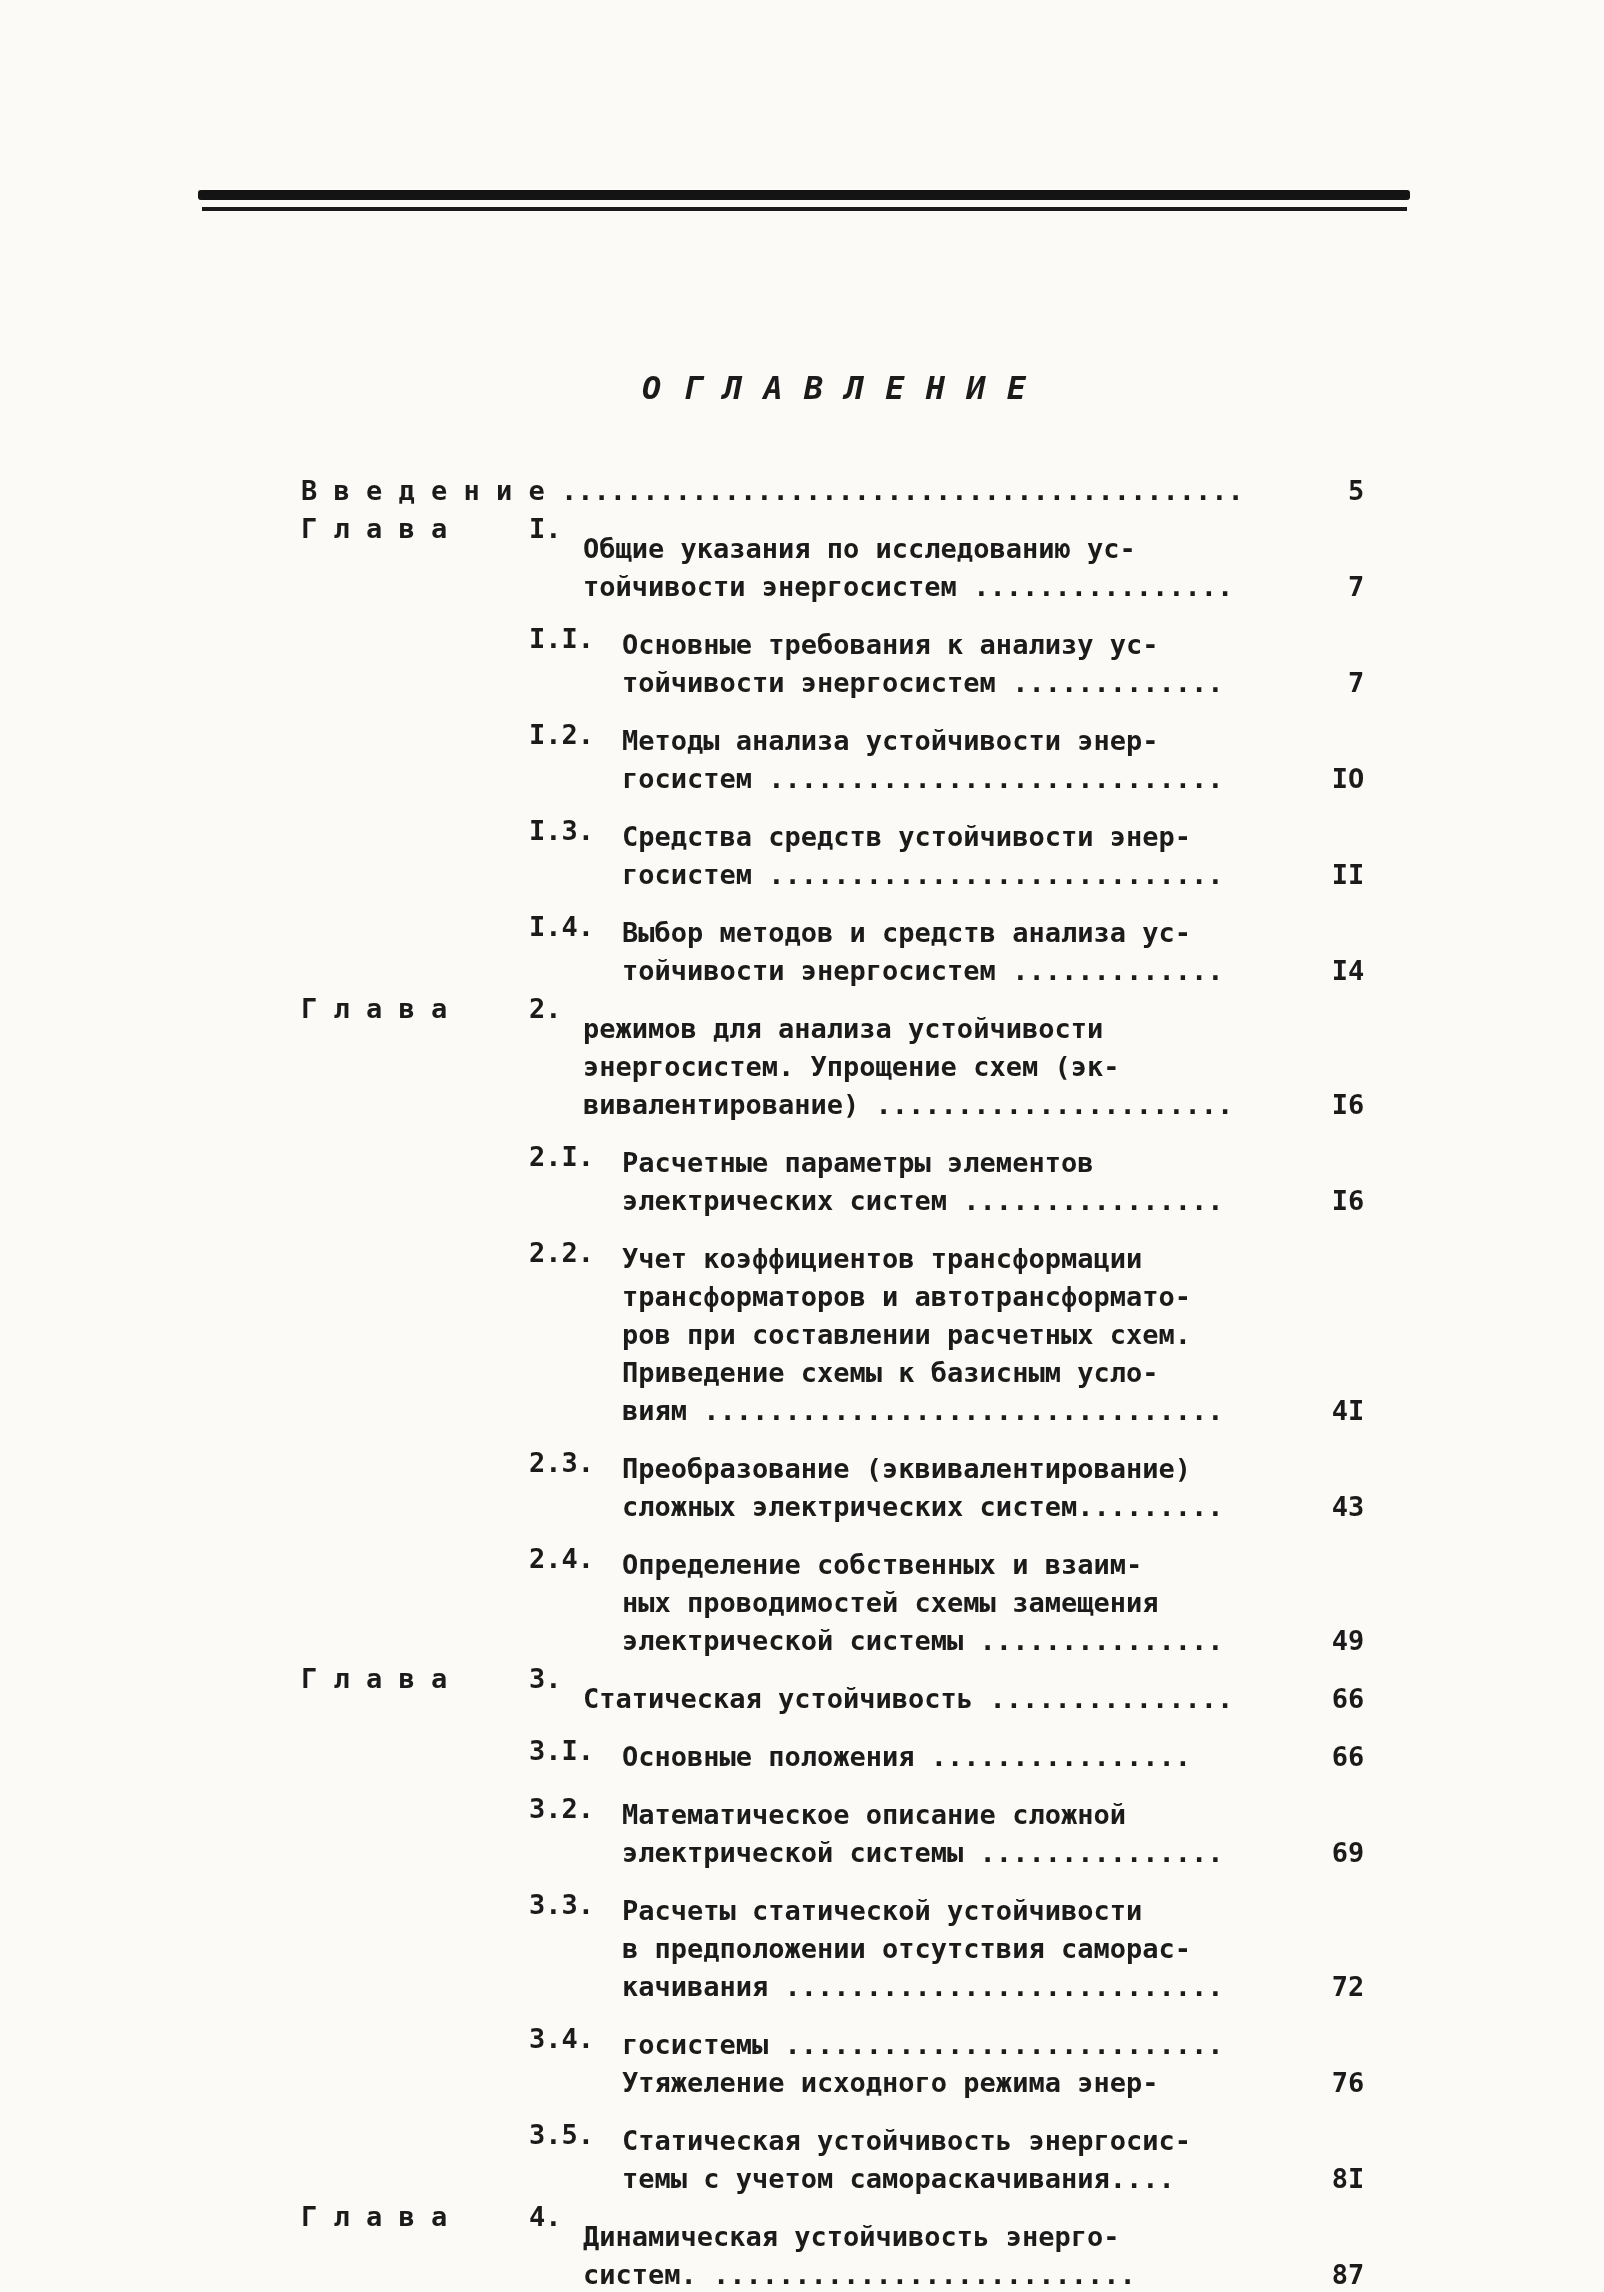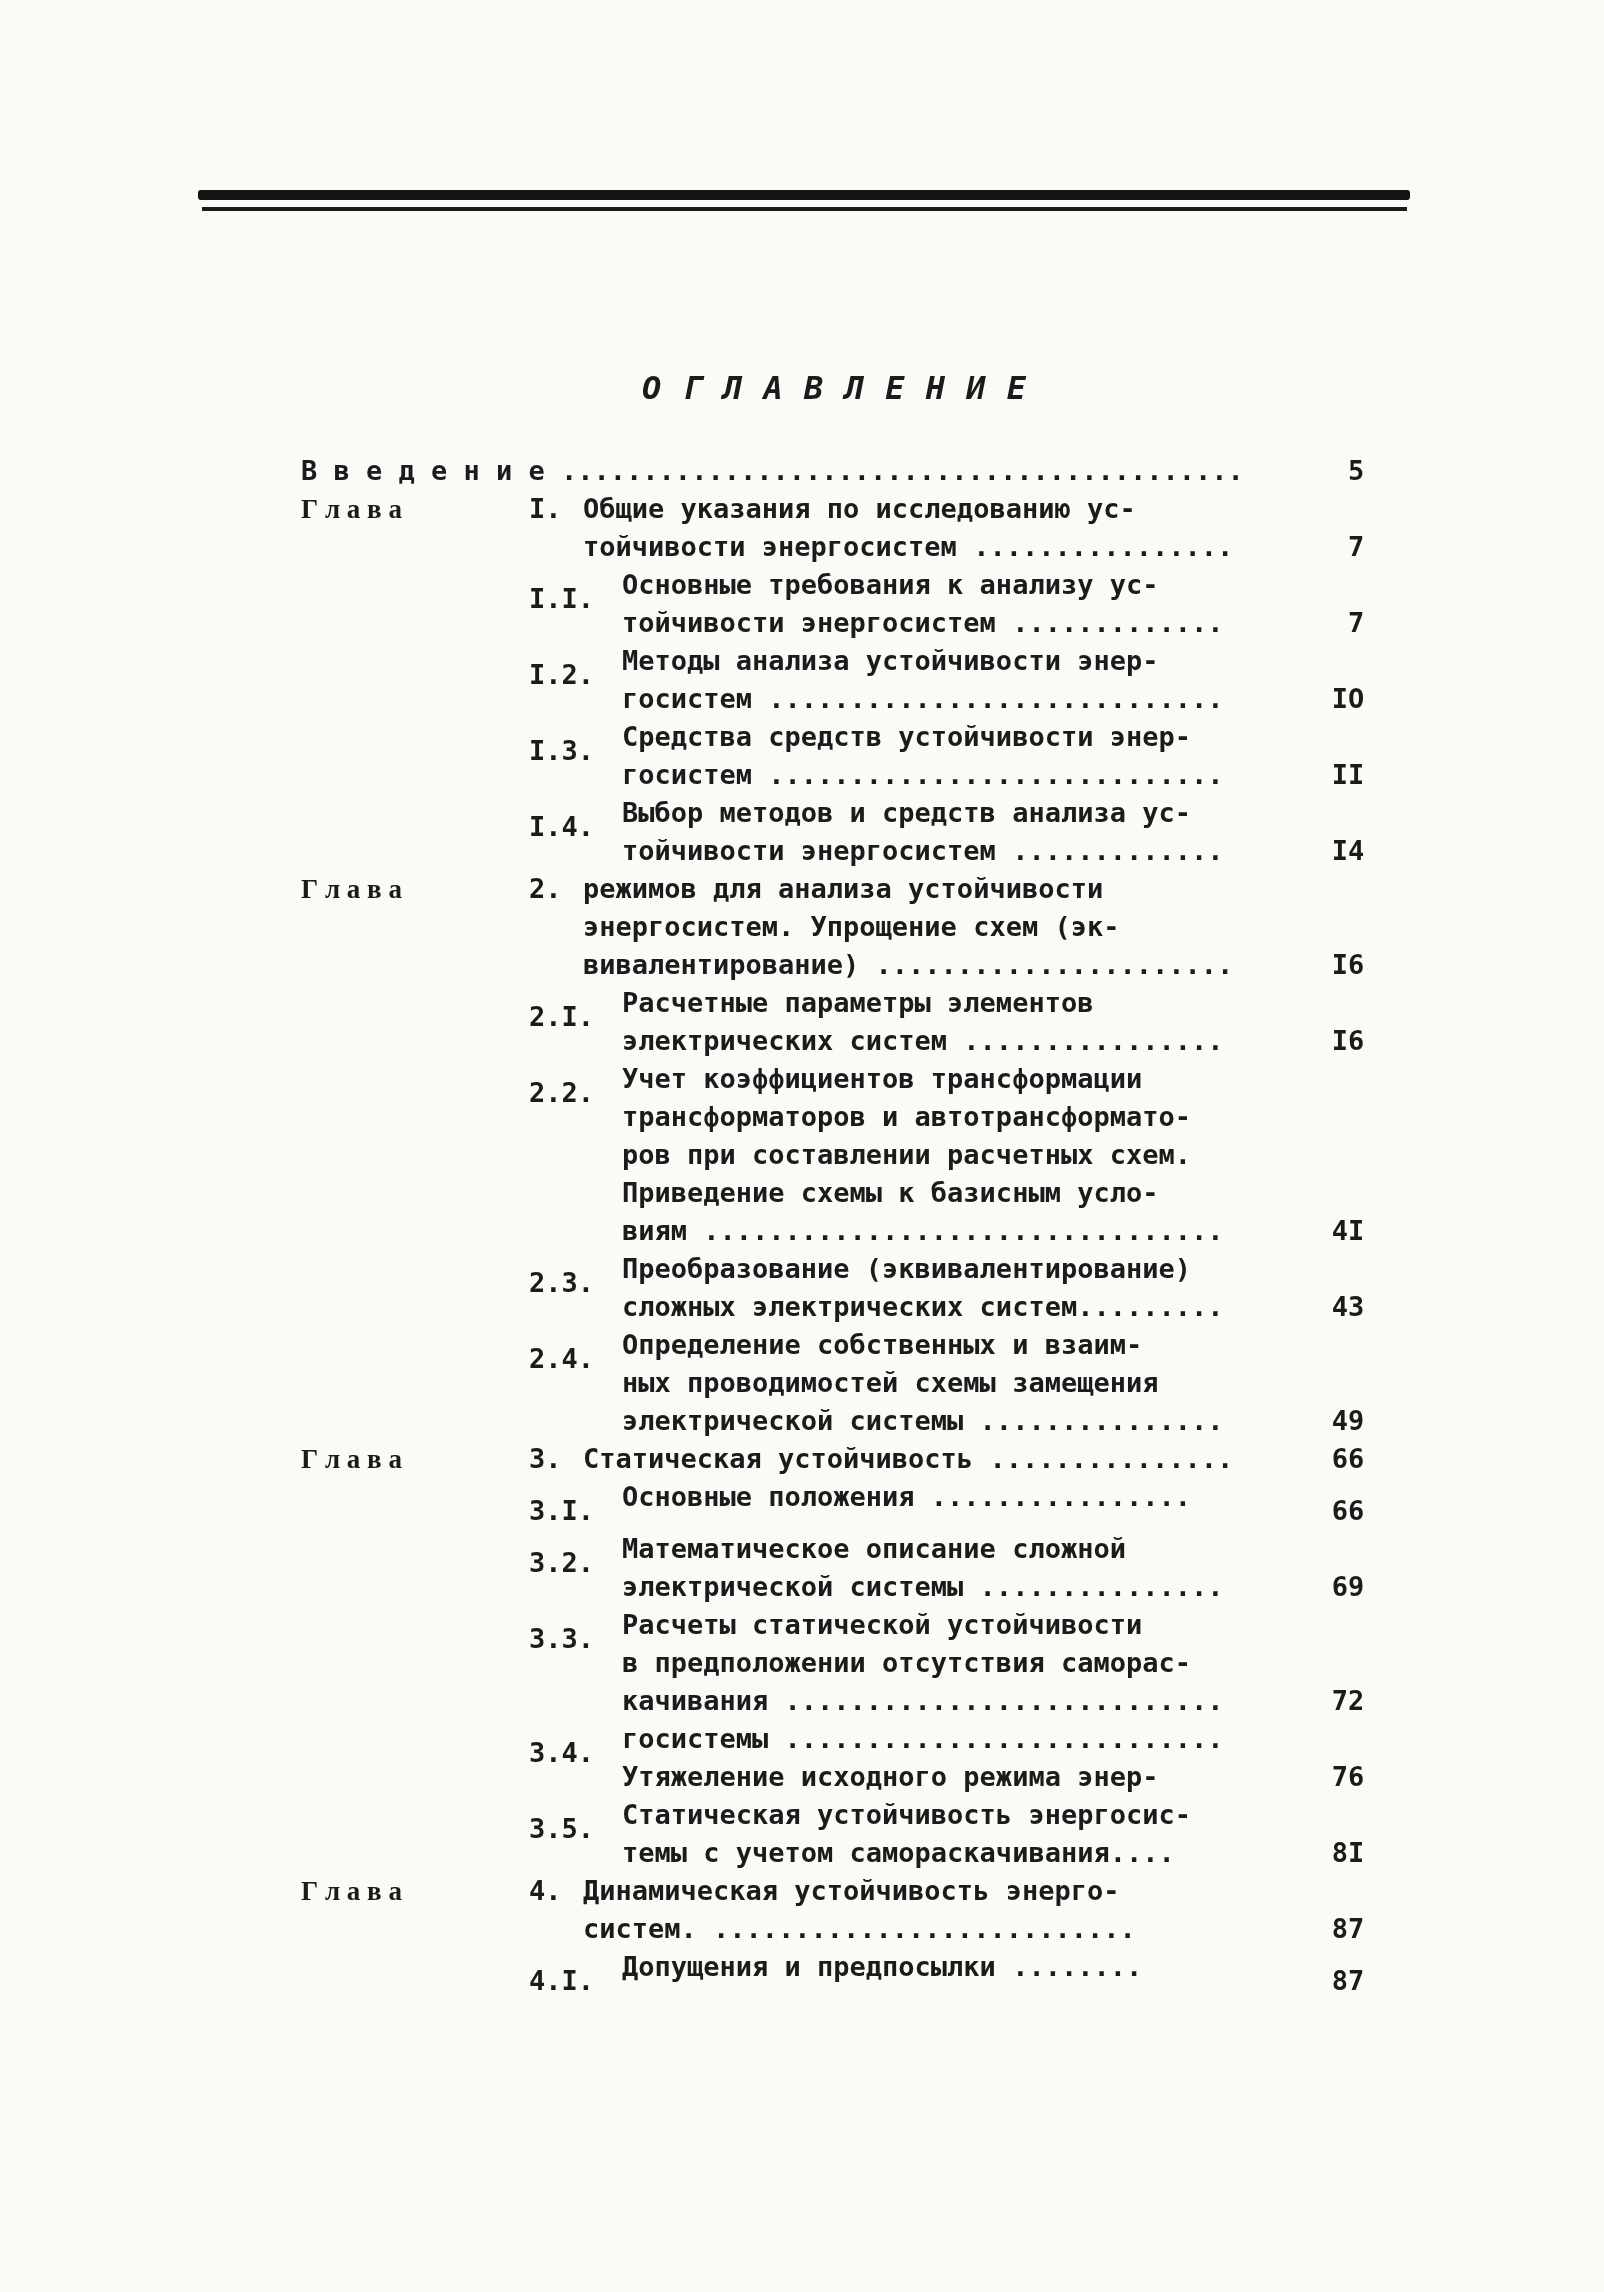--- a/index.html
+++ b/index.html
@@ -55,32 +55,32 @@
     line-height: 38px;
   }
   .row {
     display: flex;
     align-items: stretch;
   }
   .gutter {
     flex: none;
     width: 228px;
     white-space: pre;
-    font-family: Liberation Serif, serif;
   }
   .num {
     flex: none;
     white-space: pre;
   }
   .row.chapter .num { width: 54px; }
   .row.sub .num { width: 93px; margin-top: 14px; }
   .lines {
     flex: 1;
     min-width: 0;
     white-space: pre;
+    margin-top: 20px;
   }
   .page-num {
     flex: none;
     width: 109px;
     box-sizing: border-box;
     padding-right: 9.7px;
     display: flex;
     align-items: flex-end;
     justify-content: flex-end;
   }

